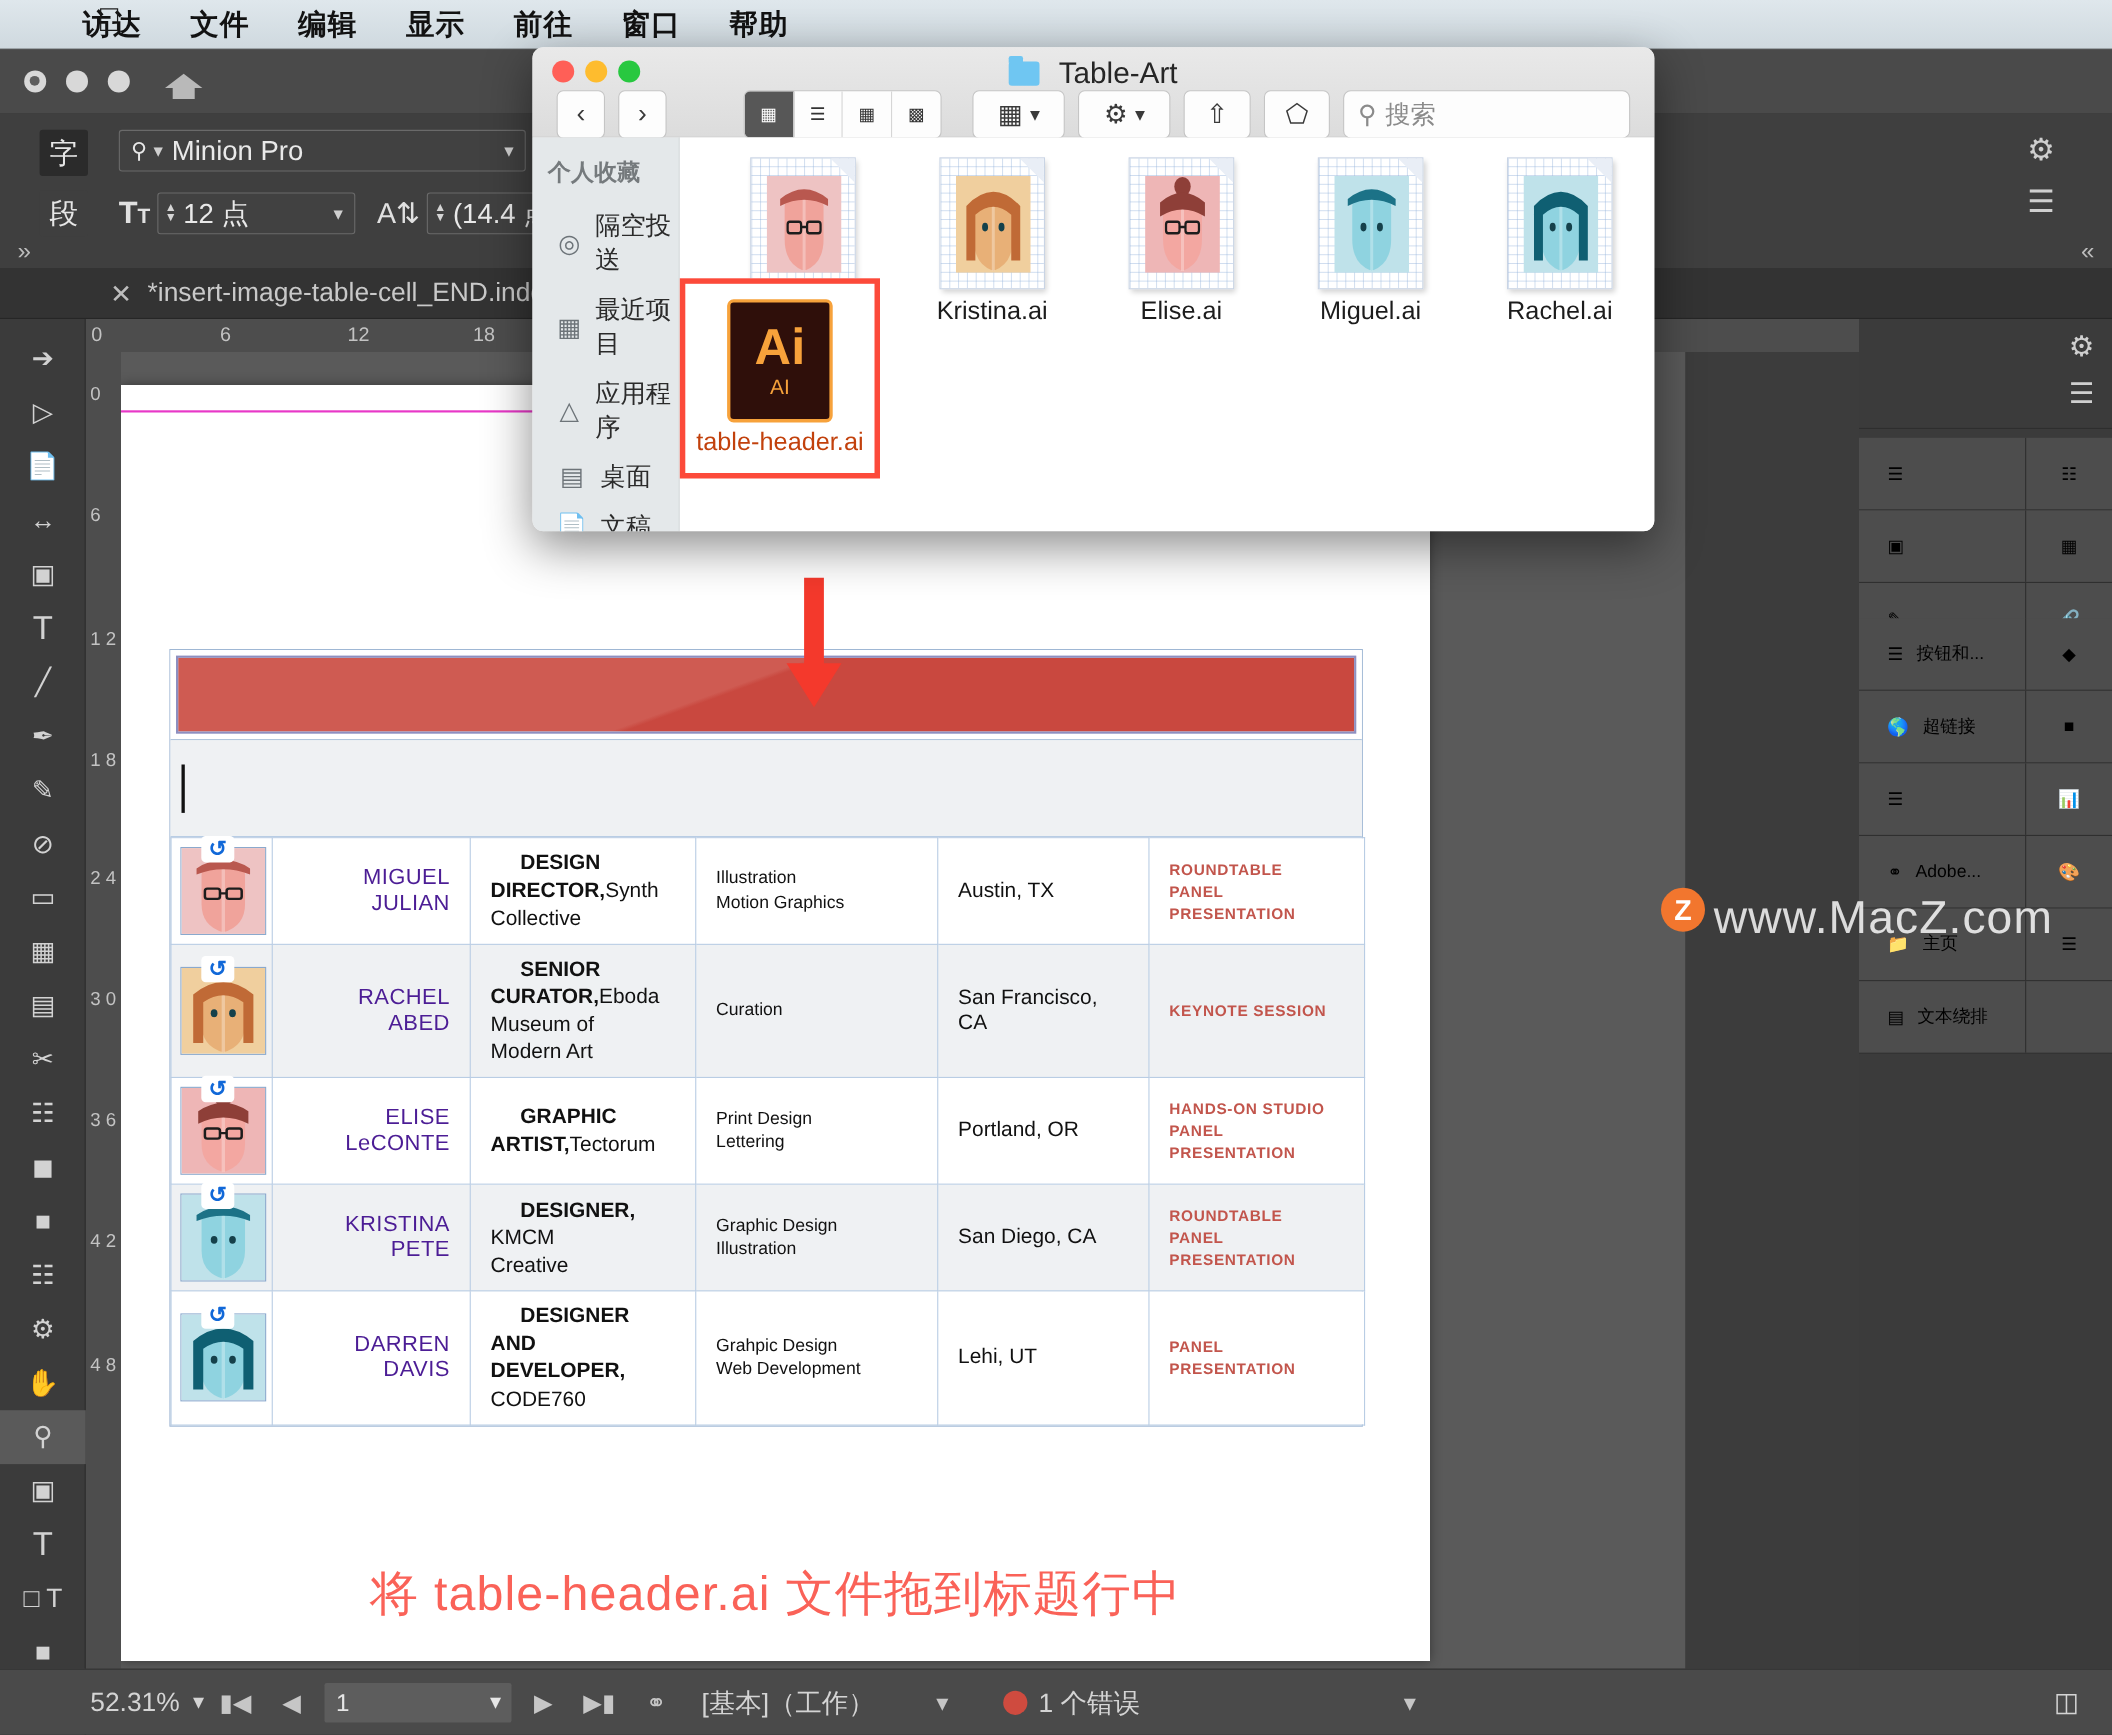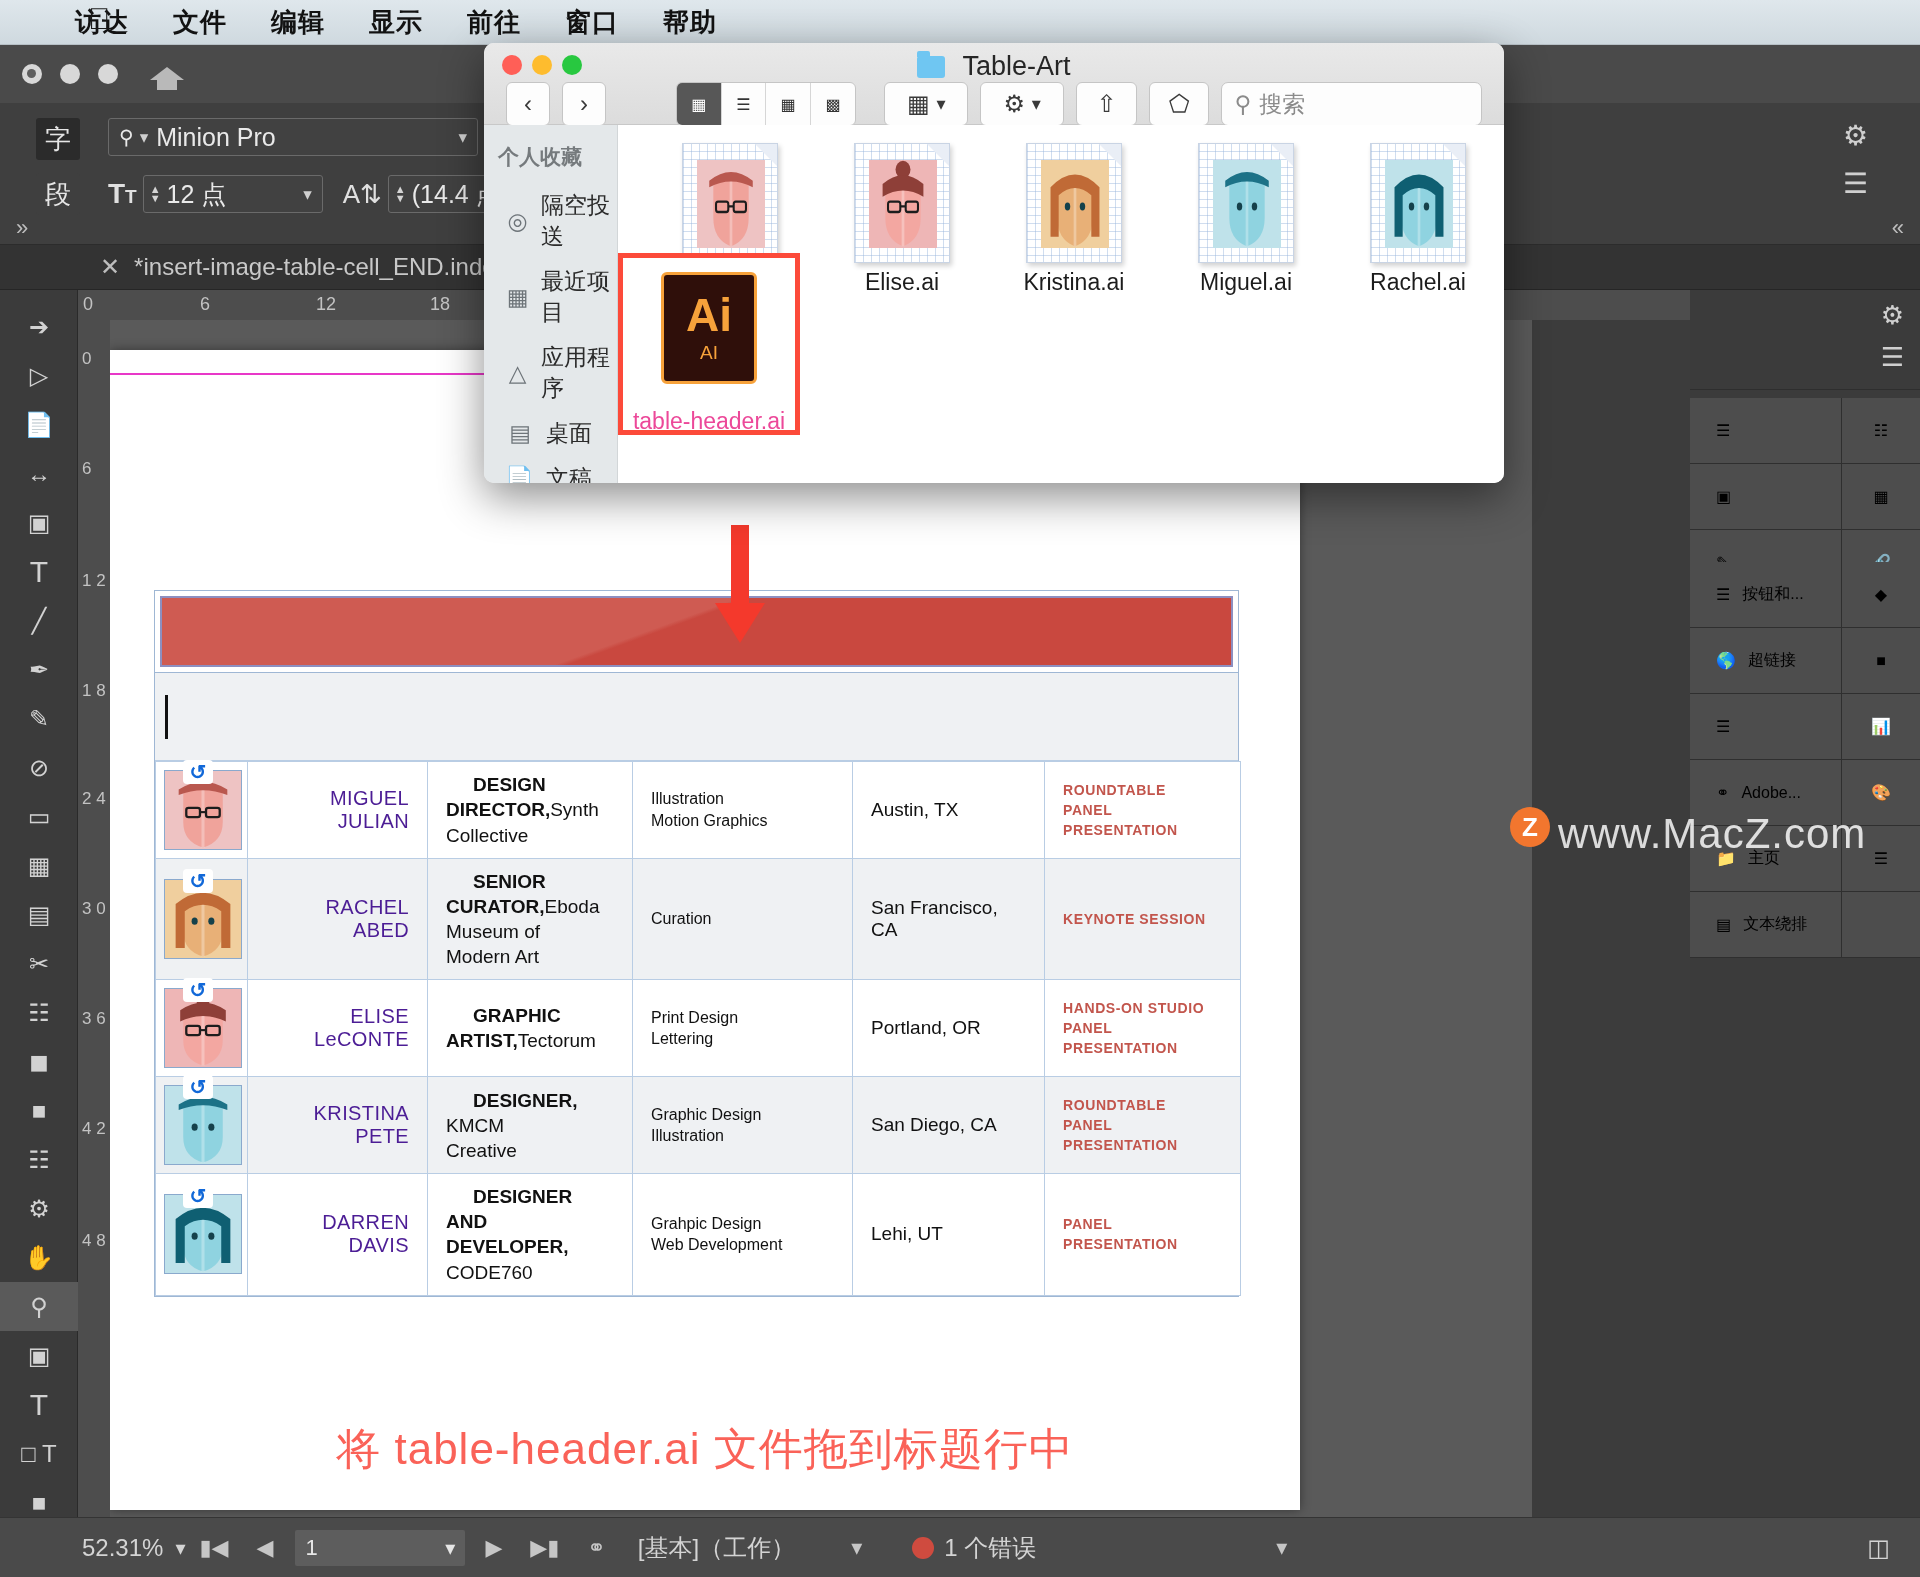--- a/index.html
+++ b/index.html
@@ -250,21 +250,21 @@
     position: absolute; left: 0px; top: 128px; width: 182px; height: 182px;
     border: 5px solid #fc4a3a; background: #fff; z-index: 5;
   }
   .ai-icon {
     width: 96px; height: 112px; margin: 14px auto 0; background: #2f0f0a;
     border: 3px solid #f7a23b; border-radius: 6px; position: relative;
     display: flex; flex-direction: column; align-items: center; justify-content: center;
   }
   .ai-icon .big { color: #f7a23b; font-size: 46px; font-weight: 700; line-height: 1; }
   .ai-icon .small { color: #f7a23b; font-size: 19px; margin-top: 4px; }
-  .sel-name { text-align: center; font-size: 23px; margin-top: 24px; color: #ec4899; }
+  .sel-name { text-align: center; font-size: 23px; margin-top: 4px; color: #c2410c; }
 </style>
 </head>
 <body>
 
 <div id="root">
 
   <div class="menubar">
     <span class="apple"></span>
     <span class="mitem">访达</span>
     <span class="mitem">文件</span>
@@ -755,69 +755,69 @@
                       <line x1="46" y1="58" x2="54" y2="58"></line>
                     </g>
   </svg></div>
                  </div>
                  <div class="fname">Darren.ai</div>
             </div>
             <div class="f-file">
               <div class="doc-thumb">
                    <div class="fold"></div>
                    <div class="face"><svg viewBox="0 0 100 110" width="68" height="88" preserveAspectRatio="none">
+    <rect width="100" height="110" fill="#f0cf9e"></rect>
+    <path d="M24 34 Q24 22 50 22 Q76 22 76 34 L76 72 Q76 100 50 108 Q24 100 24 72 Z" fill="#e8b077"></path>
+    <rect x="48" y="22" width="4" height="86" fill="rgba(255,255,255,.30)"></rect>
+    <path d="M14 34 Q50 2 86 34 L86 96 L74 96 L74 44 Q50 26 26 44 L26 96 L14 96 Z" fill="#c06a36"></path>
+                    <ellipse cx="39" cy="58" rx="4" ry="5" fill="#15414b"></ellipse>
+                    <ellipse cx="61" cy="58" rx="4" ry="5" fill="#15414b"></ellipse>
+  </svg></div>
+                 </div>
+                 <div class="fname">Kristina.ai</div>
+            </div>
+            <div class="f-file">
+              <div class="doc-thumb">
+                   <div class="fold"></div>
+                   <div class="face"><svg viewBox="0 0 100 110" width="68" height="88" preserveAspectRatio="none">
     <rect width="100" height="110" fill="#eeb6b6"></rect>
     <path d="M24 34 Q24 22 50 22 Q76 22 76 34 L76 72 Q76 100 50 108 Q24 100 24 72 Z" fill="#f3a7a1"></path>
     <rect x="48" y="22" width="4" height="86" fill="rgba(255,255,255,.30)"></rect>
     <circle cx="50" cy="12" r="11" fill="#8e3f38"></circle>
                     <path d="M20 30 Q50 8 80 30 L80 46 Q50 30 20 46 Z" fill="#8e3f38"></path>
                     <g fill="none" stroke="#1d1d1d" stroke-width="3">
                       <rect x="28" y="52" width="18" height="13" rx="3"></rect>
                       <rect x="54" y="52" width="18" height="13" rx="3"></rect>
                       <line x1="46" y1="58" x2="54" y2="58"></line>
                     </g>
   </svg></div>
                  </div>
                  <div class="fname">Elise.ai</div>
             </div>
             <div class="f-file">
               <div class="doc-thumb">
                    <div class="fold"></div>
                    <div class="face"><svg viewBox="0 0 100 110" width="68" height="88" preserveAspectRatio="none">
-    <rect width="100" height="110" fill="#f0cf9e"></rect>
-    <path d="M24 34 Q24 22 50 22 Q76 22 76 34 L76 72 Q76 100 50 108 Q24 100 24 72 Z" fill="#e8b077"></path>
-    <rect x="48" y="22" width="4" height="86" fill="rgba(255,255,255,.30)"></rect>
-    <path d="M14 34 Q50 2 86 34 L86 96 L74 96 L74 44 Q50 26 26 44 L26 96 L14 96 Z" fill="#c06a36"></path>
+    <rect width="100" height="110" fill="#bfe2ea"></rect>
+    <path d="M24 34 Q24 22 50 22 Q76 22 76 34 L76 72 Q76 100 50 108 Q24 100 24 72 Z" fill="#8fd3e0"></path>
+    <rect x="48" y="22" width="4" height="86" fill="rgba(255,255,255,.30)"></rect>
+    <path d="M18 26 Q50 4 82 26 L82 34 Q50 20 18 34 Z" fill="#1c7287"></path>
                     <ellipse cx="39" cy="58" rx="4" ry="5" fill="#15414b"></ellipse>
                     <ellipse cx="61" cy="58" rx="4" ry="5" fill="#15414b"></ellipse>
   </svg></div>
                  </div>
-                 <div class="fname">Kristina.ai</div>
+                 <div class="fname">Miguel.ai</div>
             </div>
             <div class="f-file">
               <div class="doc-thumb">
                    <div class="fold"></div>
                    <div class="face"><svg viewBox="0 0 100 110" width="68" height="88" preserveAspectRatio="none">
     <rect width="100" height="110" fill="#bfe2ea"></rect>
     <path d="M24 34 Q24 22 50 22 Q76 22 76 34 L76 72 Q76 100 50 108 Q24 100 24 72 Z" fill="#8fd3e0"></path>
     <rect x="48" y="22" width="4" height="86" fill="rgba(255,255,255,.30)"></rect>
-    <path d="M18 26 Q50 4 82 26 L82 34 Q50 20 18 34 Z" fill="#1c7287"></path>
-                    <ellipse cx="39" cy="58" rx="4" ry="5" fill="#15414b"></ellipse>
-                    <ellipse cx="61" cy="58" rx="4" ry="5" fill="#15414b"></ellipse>
-  </svg></div>
-                 </div>
-                 <div class="fname">Miguel.ai</div>
-            </div>
-            <div class="f-file">
-              <div class="doc-thumb">
-                   <div class="fold"></div>
-                   <div class="face"><svg viewBox="0 0 100 110" width="68" height="88" preserveAspectRatio="none">
-    <rect width="100" height="110" fill="#bfe2ea"></rect>
-    <path d="M24 34 Q24 22 50 22 Q76 22 76 34 L76 72 Q76 100 50 108 Q24 100 24 72 Z" fill="#8fd3e0"></path>
-    <rect x="48" y="22" width="4" height="86" fill="rgba(255,255,255,.30)"></rect>
     <path d="M14 34 Q50 2 86 34 L86 96 L74 96 L74 44 Q50 26 26 44 L26 96 L14 96 Z" fill="#0f5f72"></path>
                     <ellipse cx="39" cy="58" rx="4" ry="5" fill="#15414b"></ellipse>
                     <ellipse cx="61" cy="58" rx="4" ry="5" fill="#15414b"></ellipse>
   </svg></div>
                  </div>
                  <div class="fname">Rachel.ai</div>
             </div>
           </div>
 
         <div class="sel-box">

